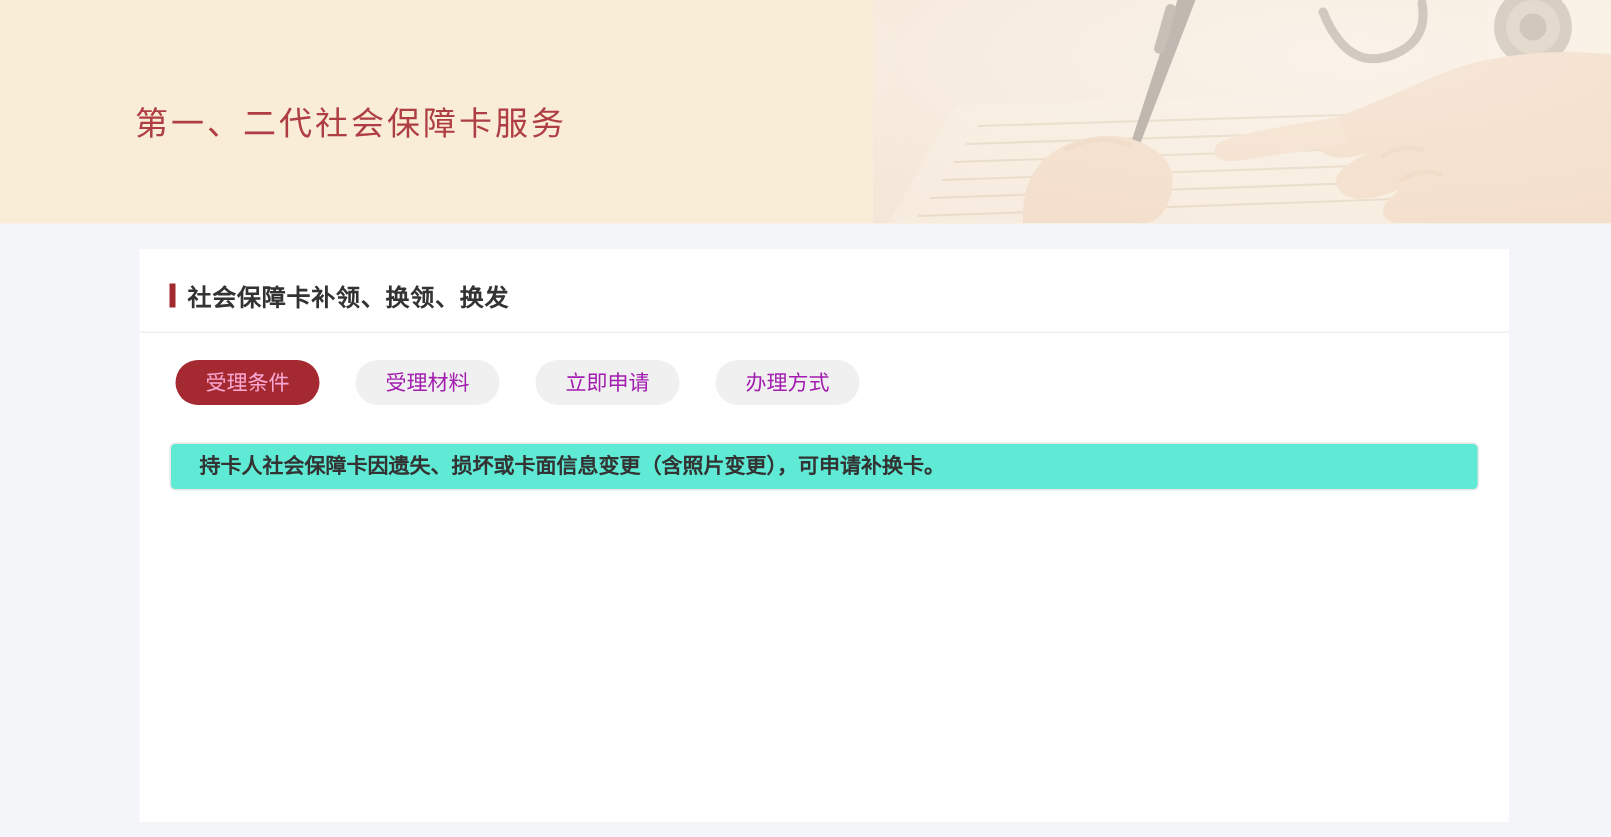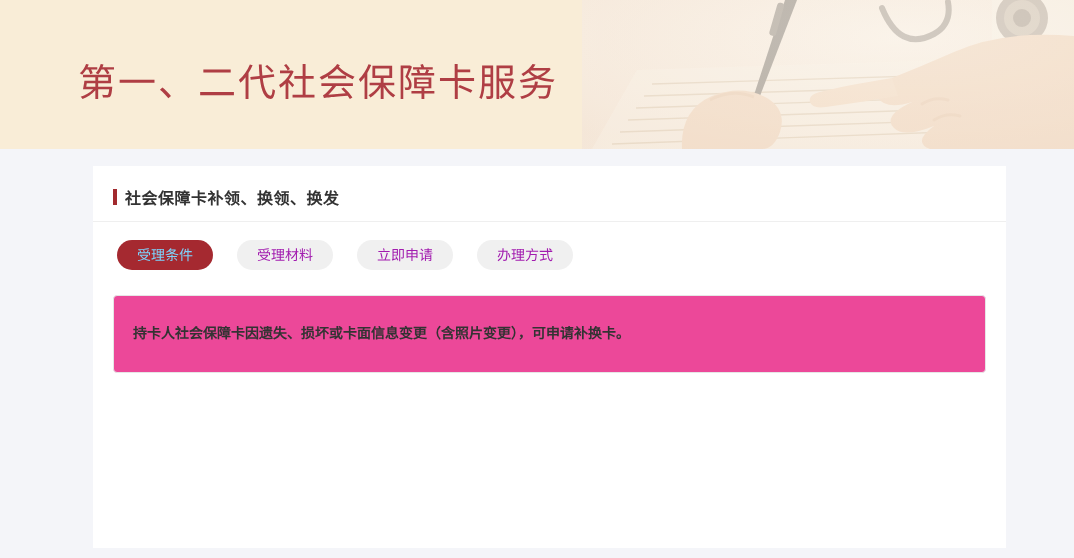--- a/index.html
+++ b/index.html
@@ -18,22 +18,22 @@
     position: relative;
     width: 1074px;
     height: 149px;
     background: #F9EDD7;
     overflow: hidden;
   }
   .hero-title {
     position: absolute;
     left: 78px;
     top: 52px;
-    margin: 0;
-    font-size: 38px;
+    margin: 12px;
+    font-size: 22px;
     font-weight: 400;
     letter-spacing: 2px;
     color: #AF3E44;
     white-space: nowrap;
   }
   .hero-photo {
     position: absolute;
     top: 0;
     right: 0;
     width: 492px;
@@ -93,29 +93,29 @@
     background: #F0F0F0;
     color: #a21caf;
     font-family: "Liberation Sans", sans-serif;
     font-size: 14px;
     line-height: 30px;
     cursor: pointer;
     white-space: nowrap;
   }
   .tab.active {
     background: #A52930;
-    color: #7dd3fc;
+    color: #f9a8d4;
   }
 
   .notice {
     margin-top: 25px;
-    background: #ec4899;
+    background: #5eead4;
     border: 1px solid #E6E6E6;
     border-radius: 4px;
-    padding: 29px 19px;
+    padding: 6px 19px;
   }
   .notice p {
     margin: 0;
     font-size: 14px;
     font-weight: 700;
     color: #333333;
     line-height: 1.25;
   }
 </style>
 </head>

